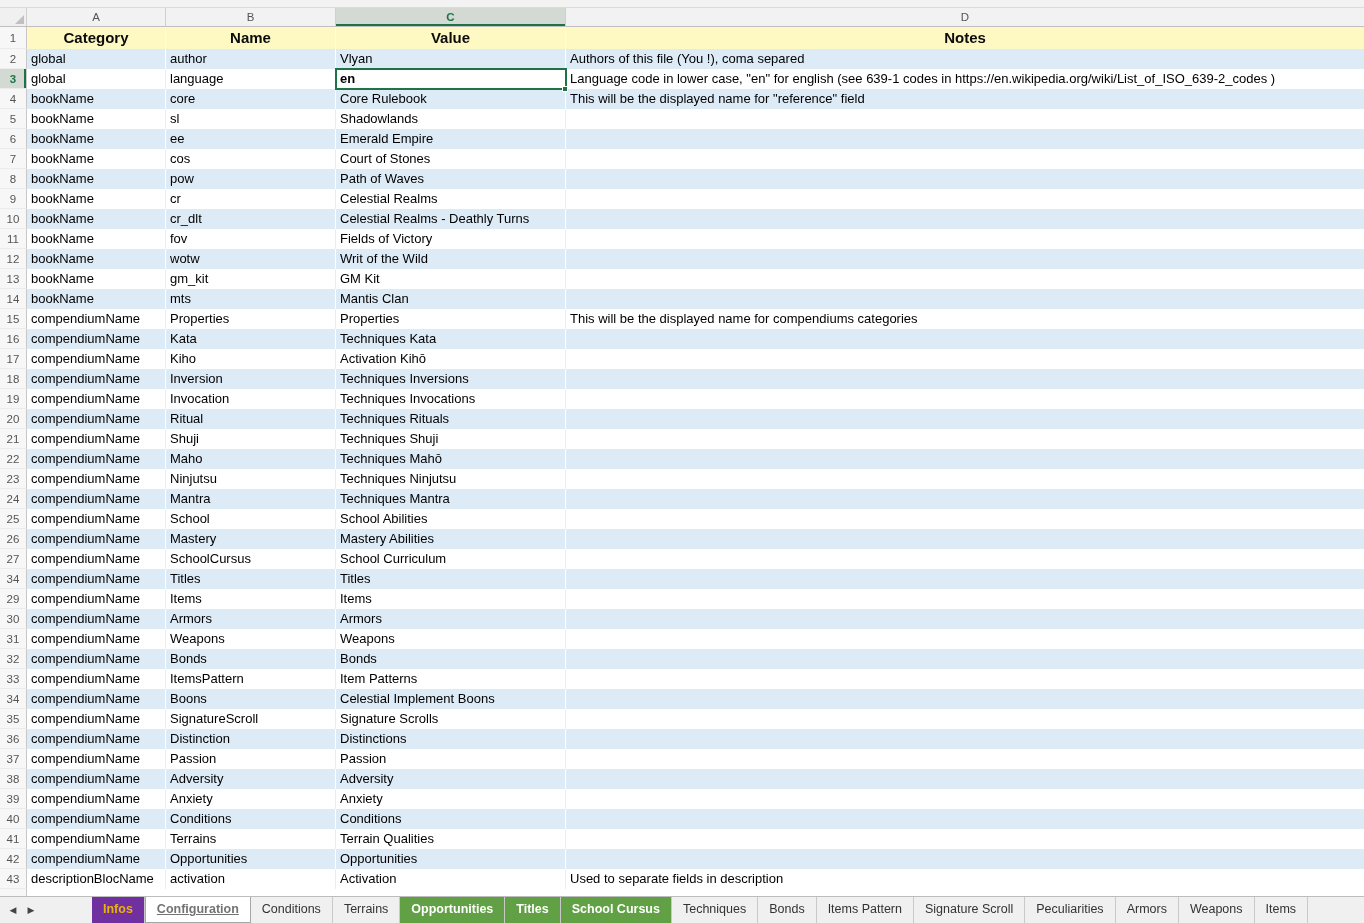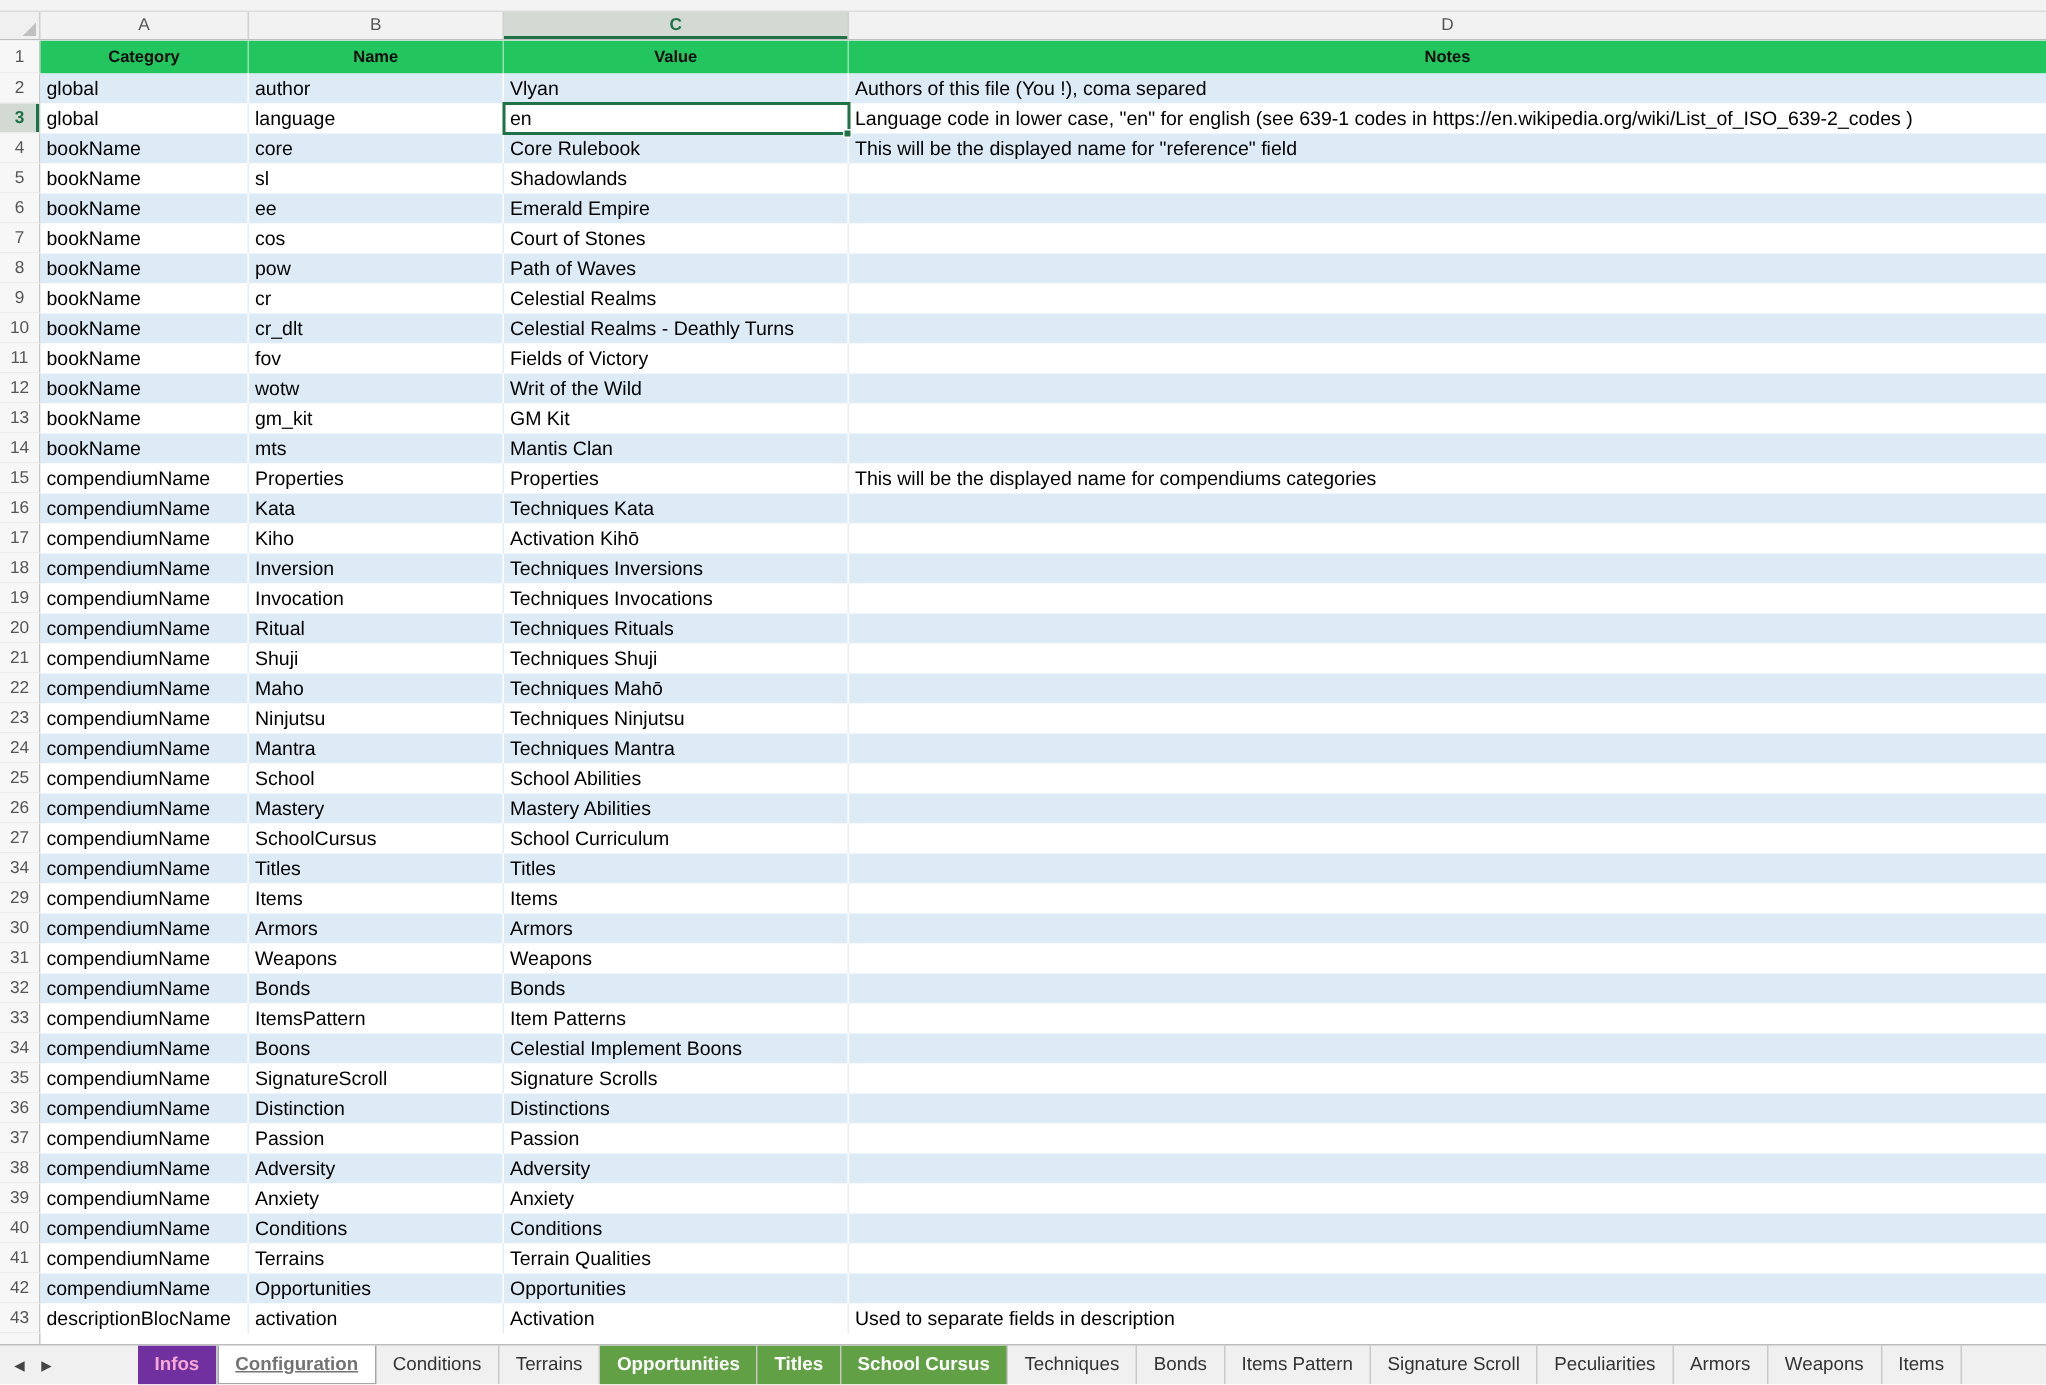--- a/index.html
+++ b/index.html
@@ -24,45 +24,45 @@
 
   .row { display:flex; height:20px; flex:none; }
   .row.header-row { height:22px; }
   .rownum { width:27px; flex:none; background:#F7F7F7; border-right:1px solid #C8C8C8;
             border-bottom:1px solid #ECECEC; font-size:11.5px; color:#555;
             text-align:center; line-height:20px; }
   .header-row .rownum { line-height:22px; }
   .rownum.hl { background:#D3DAD3; box-shadow:inset -2px 0 0 #1F7246; color:#1F7246; font-weight:bold; }
 
   .cell { padding:0 4px; white-space:nowrap; overflow:hidden; line-height:20px; }
-  .header-row .cell { background:#22c55e; font-weight:bold; text-align:center; line-height:22px;
-                      font-size:11px; color:#0b0b0b; border-right:1px solid rgba(255,255,255,.5); }
+  .header-row .cell { background:#fef9c3; font-weight:bold; text-align:center; line-height:22px;
+                      font-size:15px; color:#0b0b0b; border-right:1px solid rgba(255,255,255,.5); }
   .plain .cell { background:#FFFFFF; border-right:1px solid #E6EDF5; }
   .band  .cell { background:#DDEBF7; border-right:1px solid #FFFFFF; }
   .cell.col-a { width:139px; flex:none; } .cell.col-b { width:170px; flex:none; }
   .cell.col-c { width:230px; flex:none; } .cell.col-d { flex:1; min-width:0; border-right:none; }
 
   .cell.selected { outline:2px solid #1F7246; outline-offset:-1px; position:relative;
-                   z-index:2; overflow:visible; }
+                   z-index:2; overflow:visible;font-weight:bold; }
   .fill-handle { position:absolute; right:-3px; bottom:-3px; width:6px; height:6px;
                  background:#1F7246; border:1px solid #fff; z-index:3; }
 
   .filler { flex:1; display:flex; }
   .filler .rn { width:27px; flex:none; background:#F7F7F7; border-right:1px solid #C8C8C8; }
 
   
   .tabbar { height:27px; flex:none; background:#F0F0F0; border-top:1px solid #BDBDBD;
             display:flex; align-items:stretch; }
   .nav { display:flex; align-items:center; padding-left:4px; flex:none; }
   .arrow { width:18px; text-align:center; font-size:9px; color:#444; line-height:26px; }
   .nav-spacer { width:52px; flex:none; }
   .tabs { display:flex; flex:1; overflow:hidden; }
   .tab { padding:0 11px; line-height:25px; font-size:12.5px; color:#333;
          border-right:1px solid #C9C9C9; white-space:nowrap; flex:none; }
-  .tab.purple { background:#7030A0; color:#f9a8d4; font-weight:600; }
+  .tab.purple { background:#7030A0; color:#eab308; font-weight:600; }
   .tab.green  { background:#61A044; color:#fff; font-weight:600; }
   .tab.active { background:#FFFFFF; color:#737373; font-weight:bold; text-decoration:underline;
                 border:1px solid #A6A6A6; margin-top:-1px; }
 </style>
 </head>
 <body>
 
 <div class="app">
 
   <div class="top-strip"></div>

